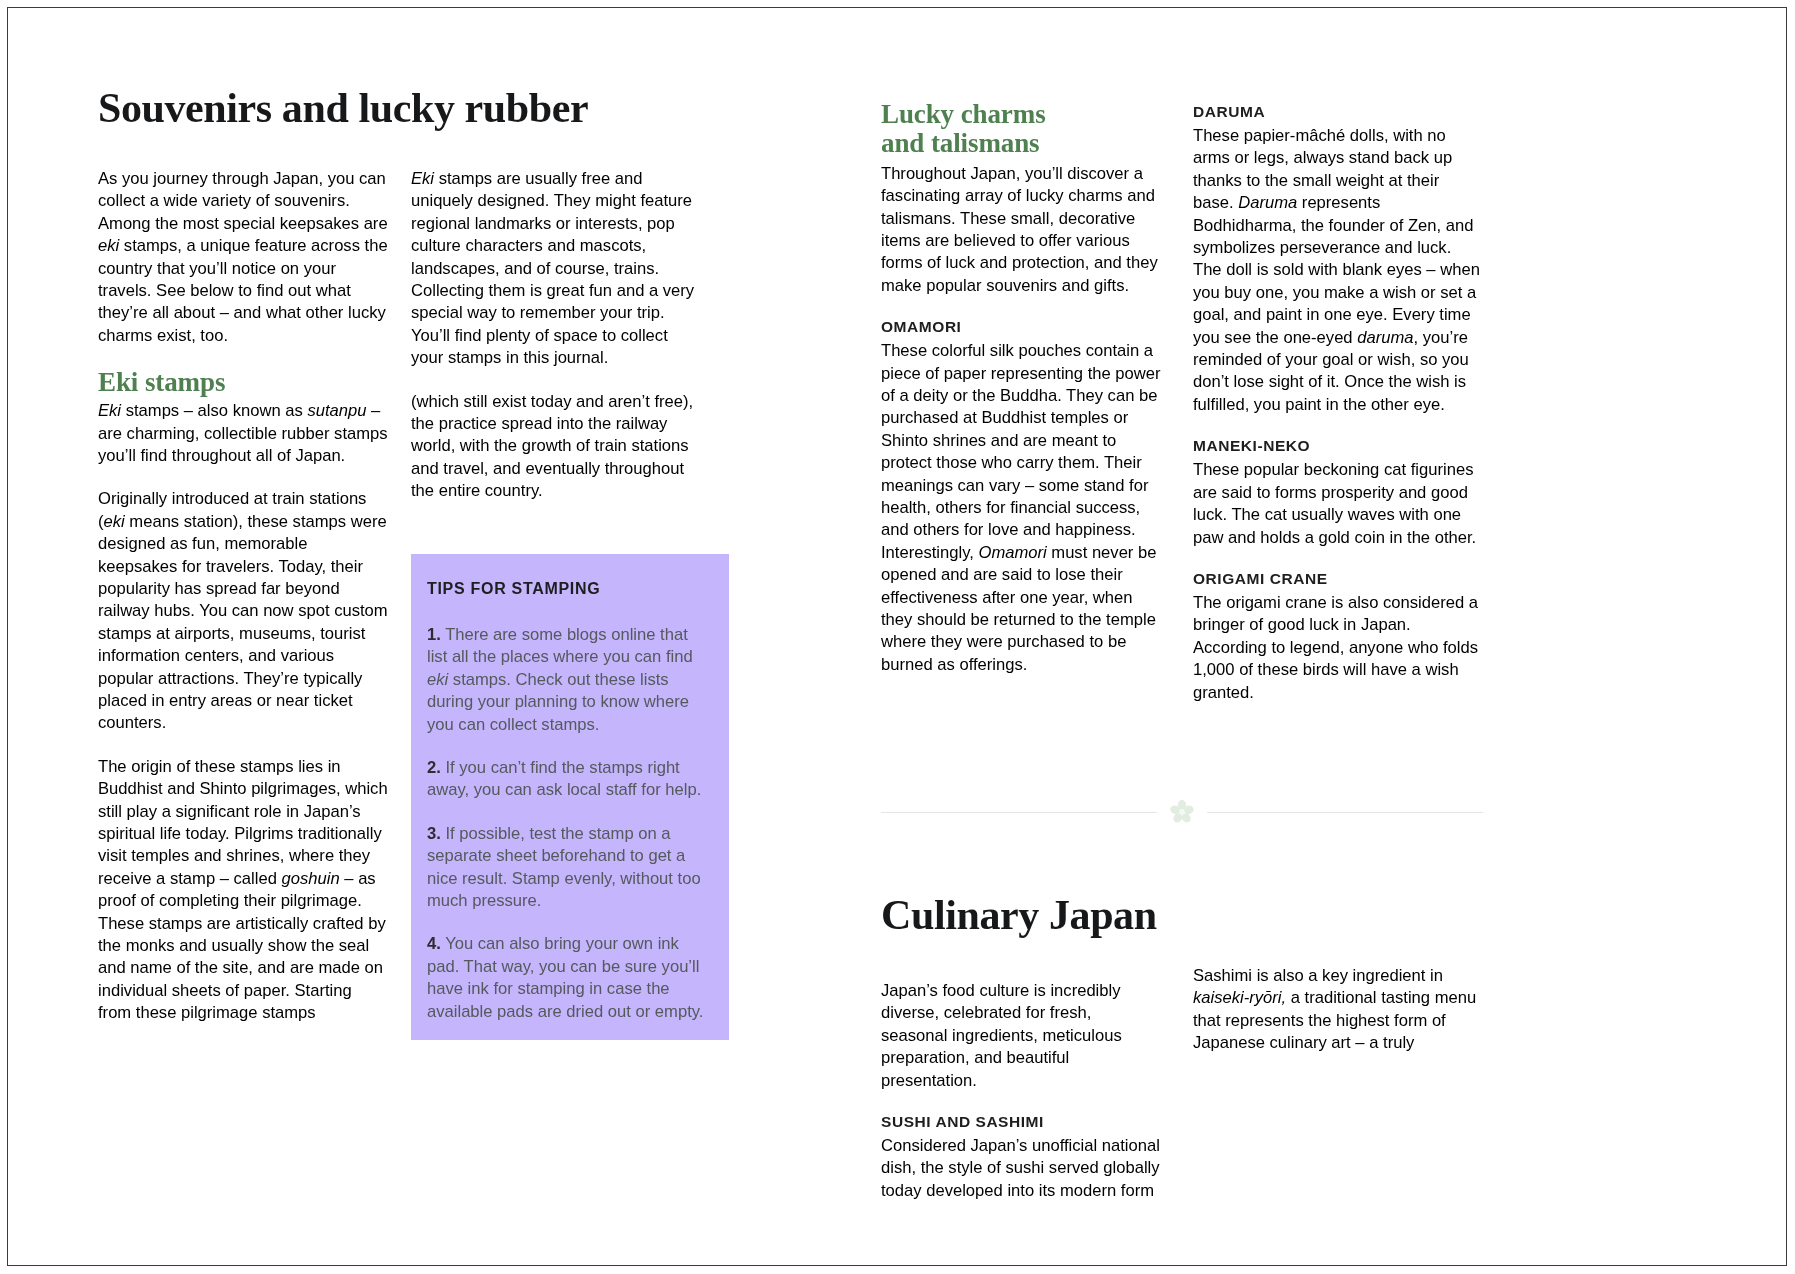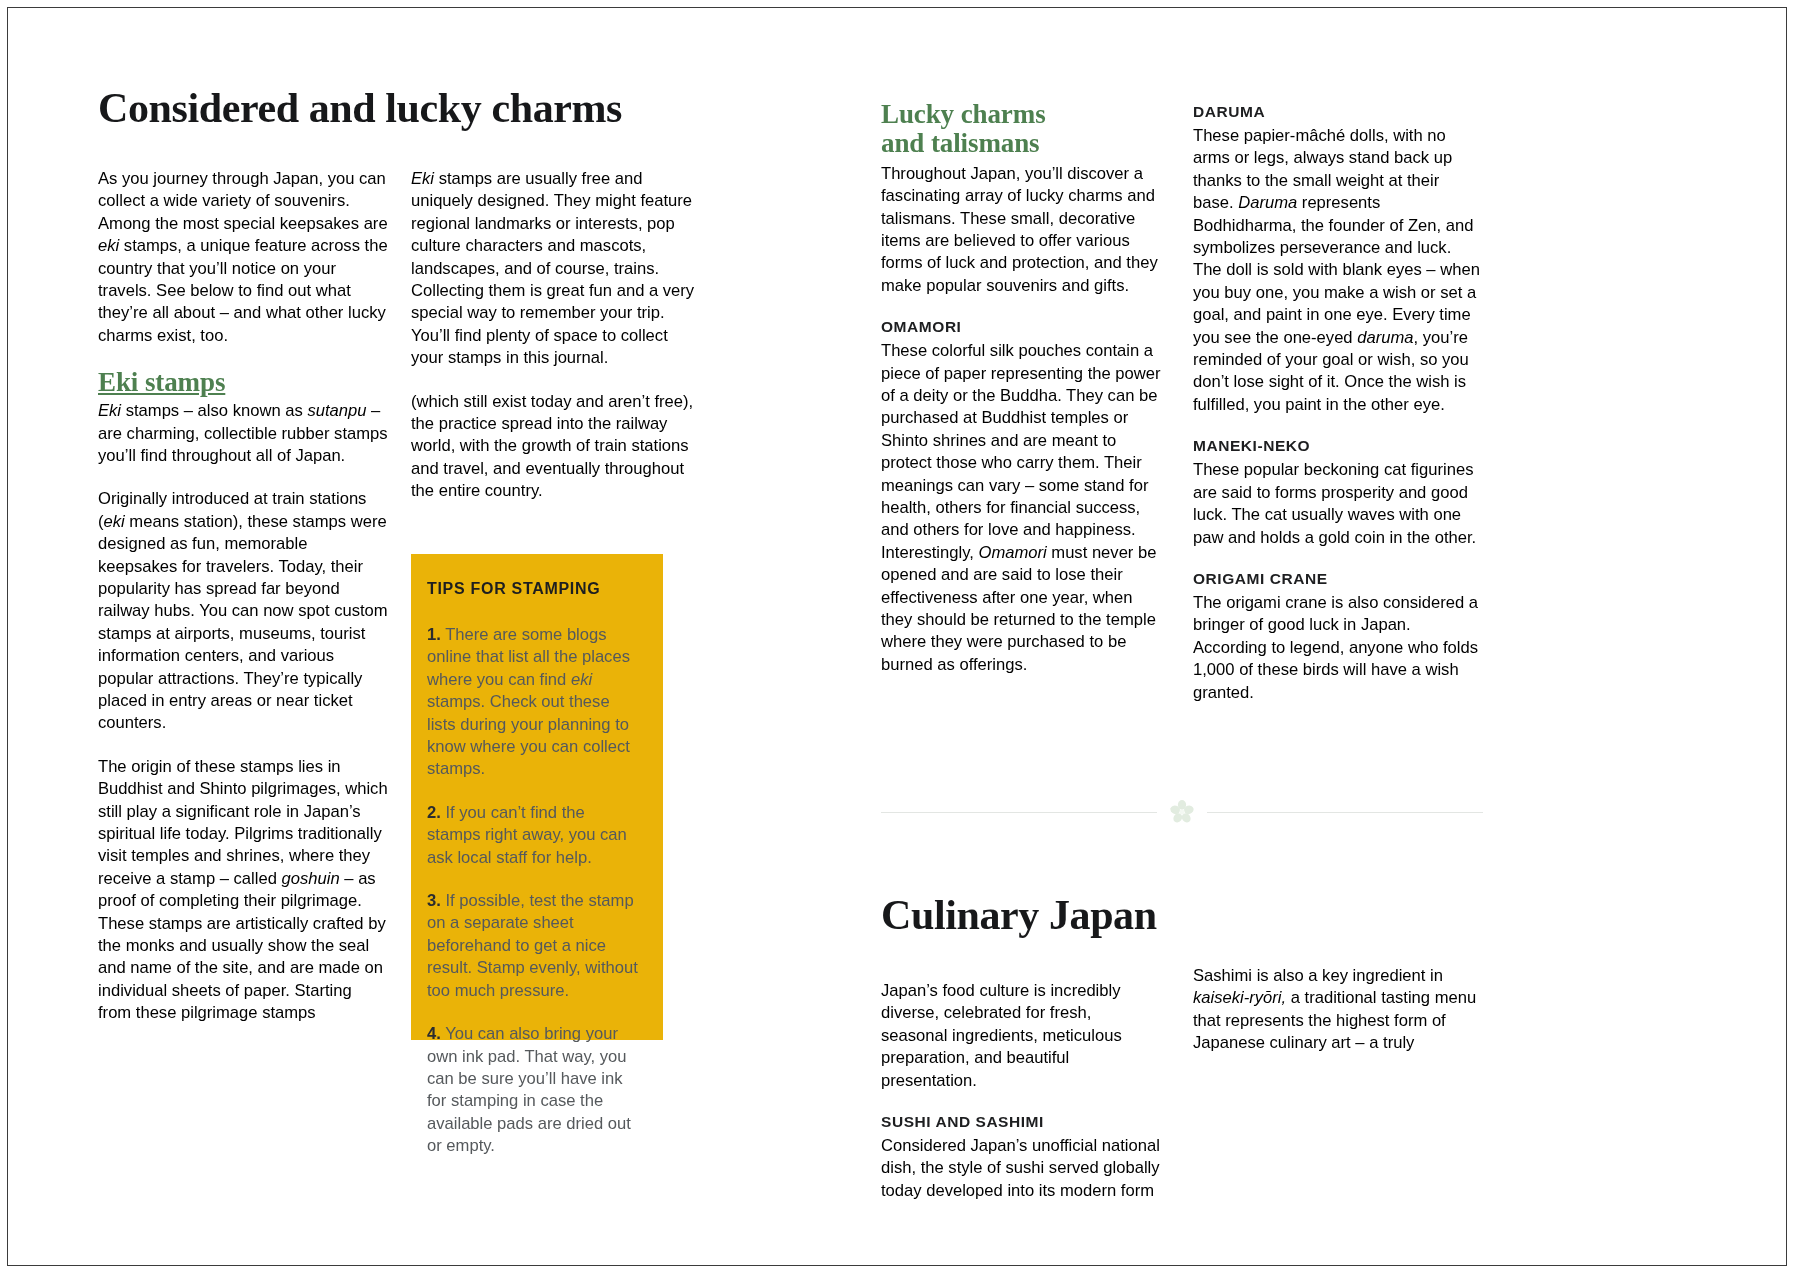--- a/index.html
+++ b/index.html
@@ -69,31 +69,31 @@
   
   .left-page {
     position: absolute;
     left: 0; top: 0;
     width: 790px; height: 100%;
   }
   #left-heading { position: absolute; left: 90px; top: 78px; width: 640px; }
   .lcol-a { position: absolute; left: 90px; top: 160px; width: 290px; }
   .lcol-b { position: absolute; left: 403px; top: 160px; width: 290px; }
 
-  .green-sec-head { margin: 0 0 2px 0; text-decoration: underline; }
+  .green-sec-head { margin: 0 0 2px 0; }
   .lcol-a .green-title { margin-top: 10px; margin-bottom: 3px; }
 
   
   .tips-box {
     position: absolute;
     left: 403px;
     top: 546px;
-    width: 252px;
+    width: 318px;
     height: 486px;
-    background: #eab308;
+    background: #c4b5fd;
     box-sizing: border-box;
     padding: 26px 22px 0 16px;
   }
   .tips-title {
     font-family: "Liberation Sans", sans-serif;
     font-weight: 700;
     font-size: 16px;
     letter-spacing: 0.7px;
     color: #1d1e20;
     margin: 0 0 26px 0;
@@ -149,21 +149,21 @@
   .clip-bottom { overflow: hidden; max-height: 300px; }
 </style>
 </head>
 <body>
 
 <div class="page">
   <div class="spread">
 
     <div class="left-page">
 
-      <h1 id="left-heading" class="display-title">Considered and lucky charms</h1>
+      <h1 id="left-heading" class="display-title">Souvenirs and lucky rubber</h1>
 
       <div class="lcol-a">
         <p class="body">As you journey through Japan, you can collect a wide variety of souvenirs. Among the most special keepsakes are <em>eki</em> stamps, a unique feature across the country that you’ll notice on your travels. See below to find out what they’re all about – and what other lucky charms exist, too.</p>
 
         <h2 class="green-title green-sec-head">Eki stamps</h2>
 
         <p class="body"><em>Eki</em> stamps – also known as <em>sutanpu</em> – are charming, collectible rubber stamps you’ll find throughout all of Japan.</p>
         <p class="body">Originally introduced at train stations (<em>eki</em> means station), these stamps were designed as fun, memorable keepsakes for travelers. Today, their popularity has spread far beyond railway hubs. You can now spot custom stamps at airports, museums, tourist information centers, and various popular attractions. They’re typically placed in entry areas or near ticket counters.</p>
         <p class="body">The origin of these stamps lies in Buddhist and Shinto pilgrimages, which still play a significant role in Japan’s spiritual life today. Pilgrims traditionally visit temples and shrines, where they receive a stamp – called <em>goshuin</em> – as proof of completing their pilgrimage. These stamps are artistically crafted by the monks and usually show the seal and name of the site, and are made on individual sheets of paper. Starting from these pilgrimage stamps</p>
       </div>

